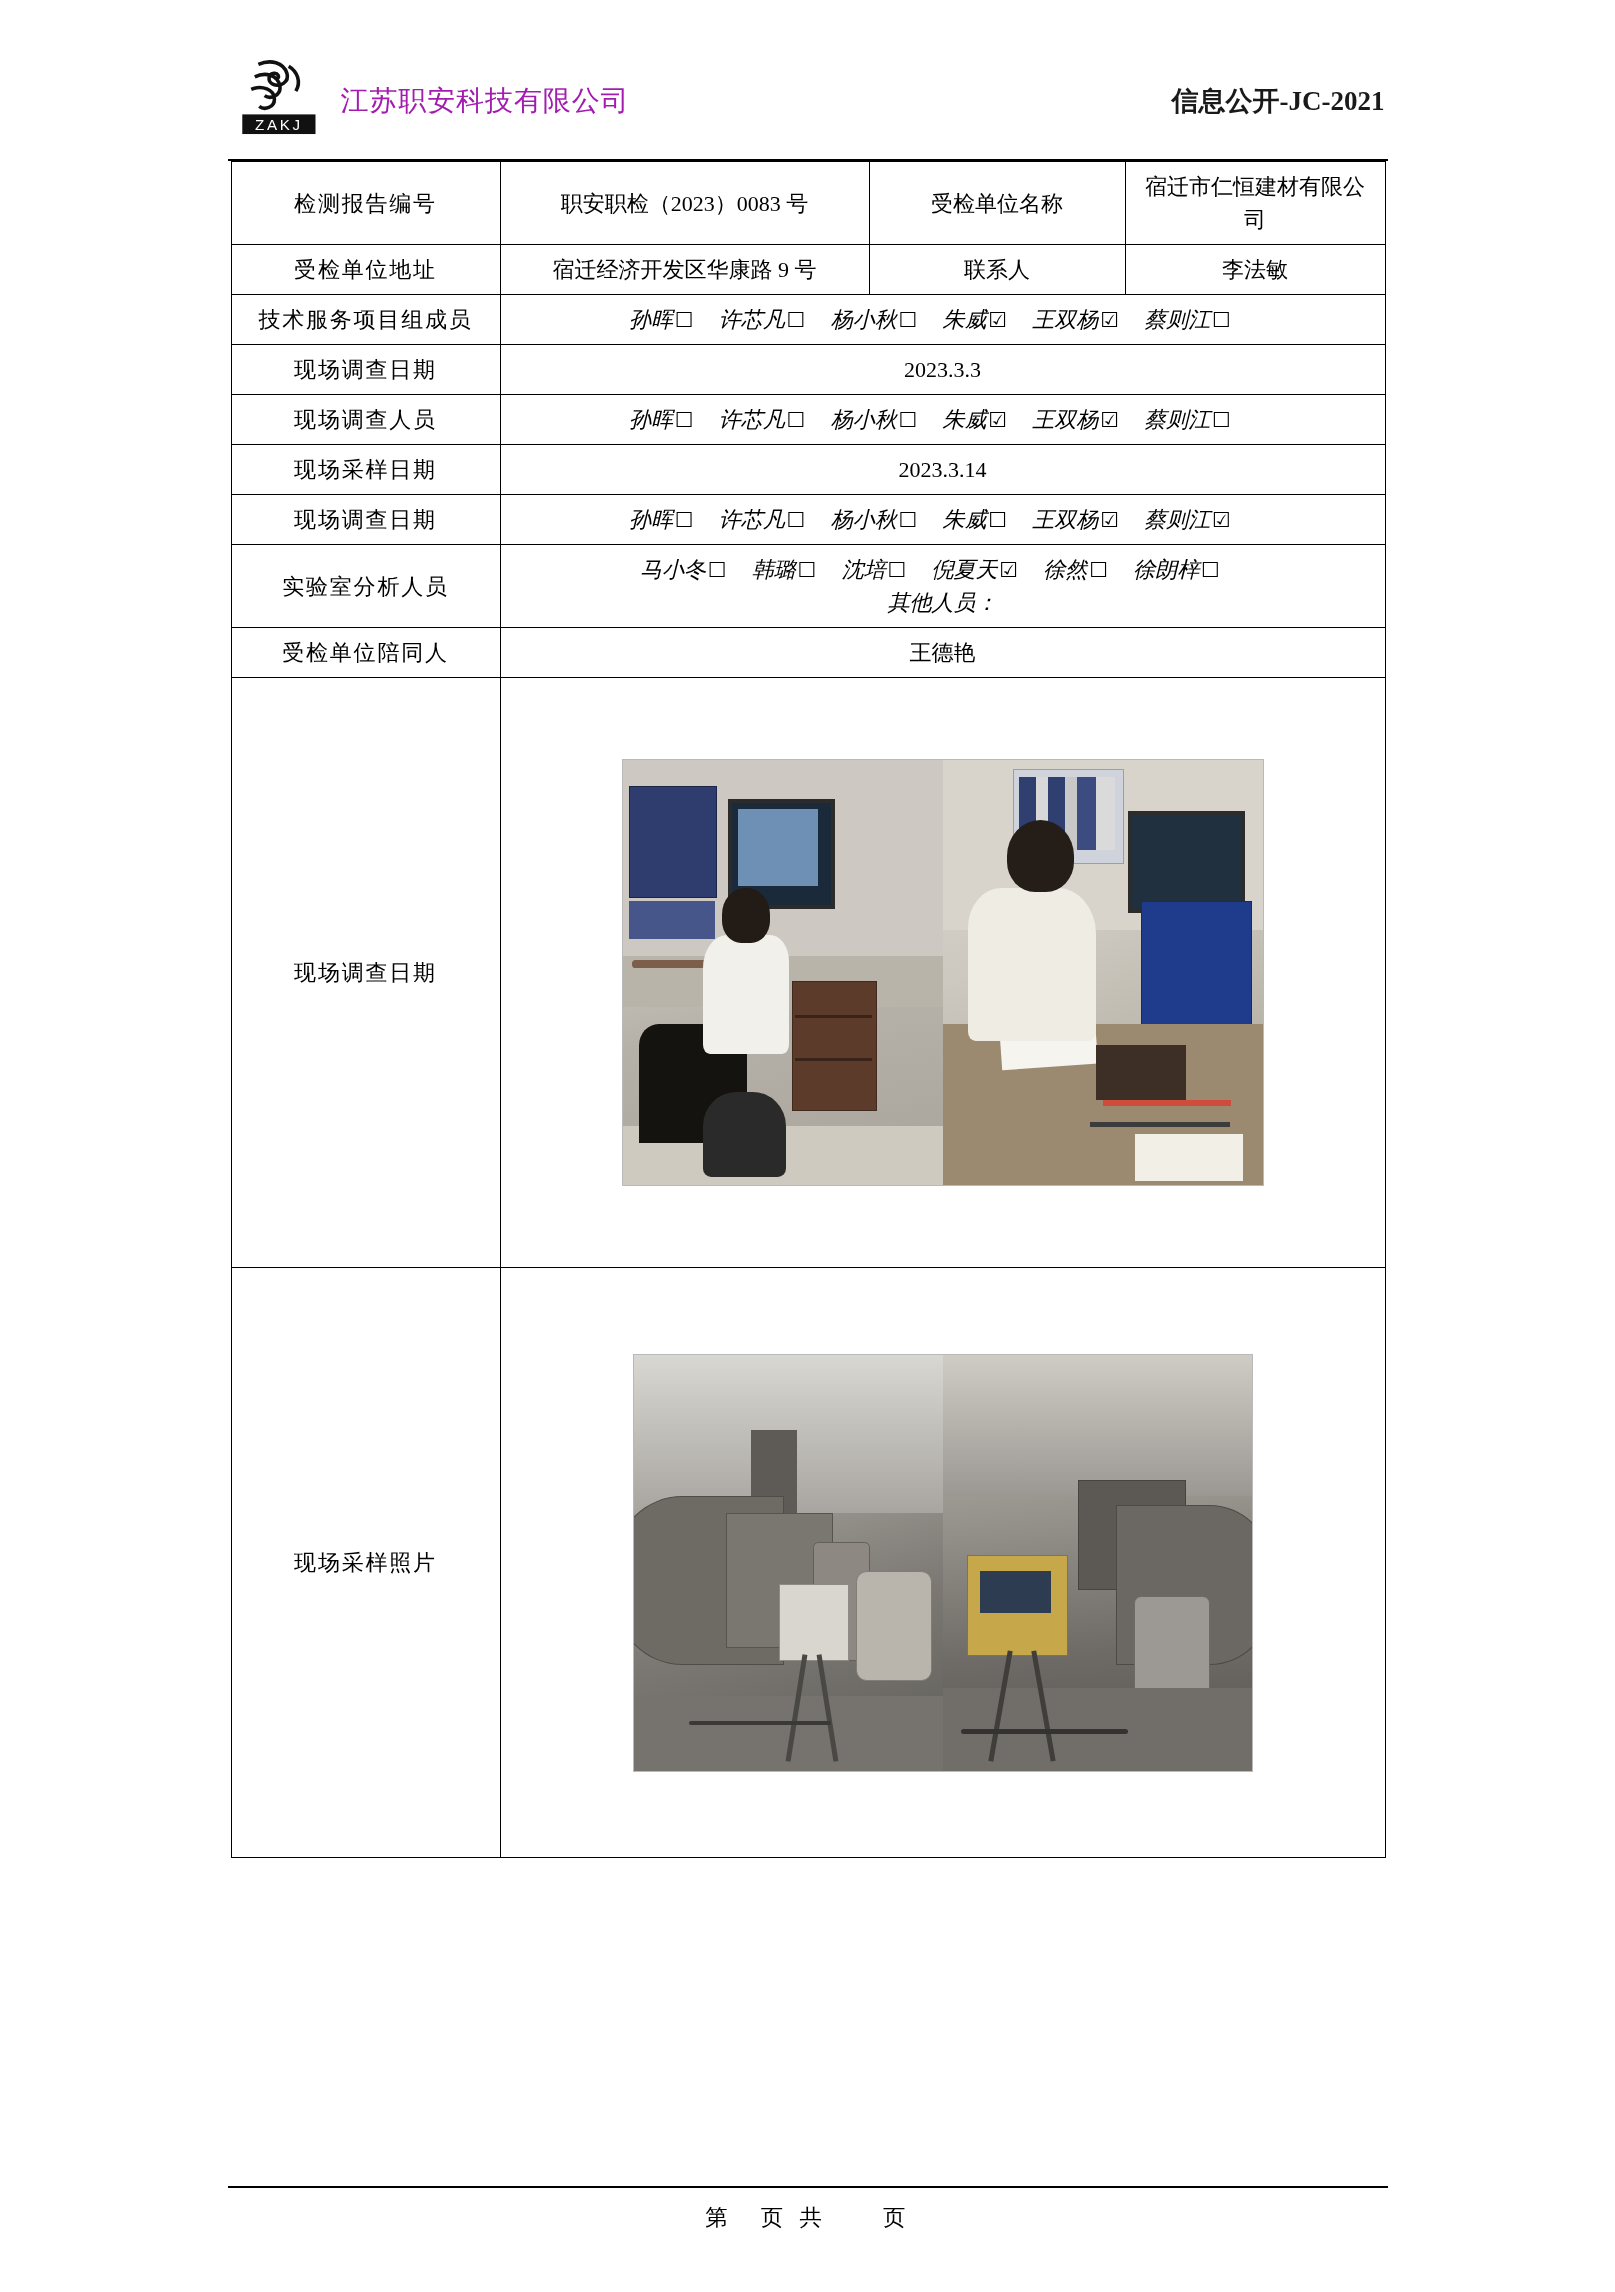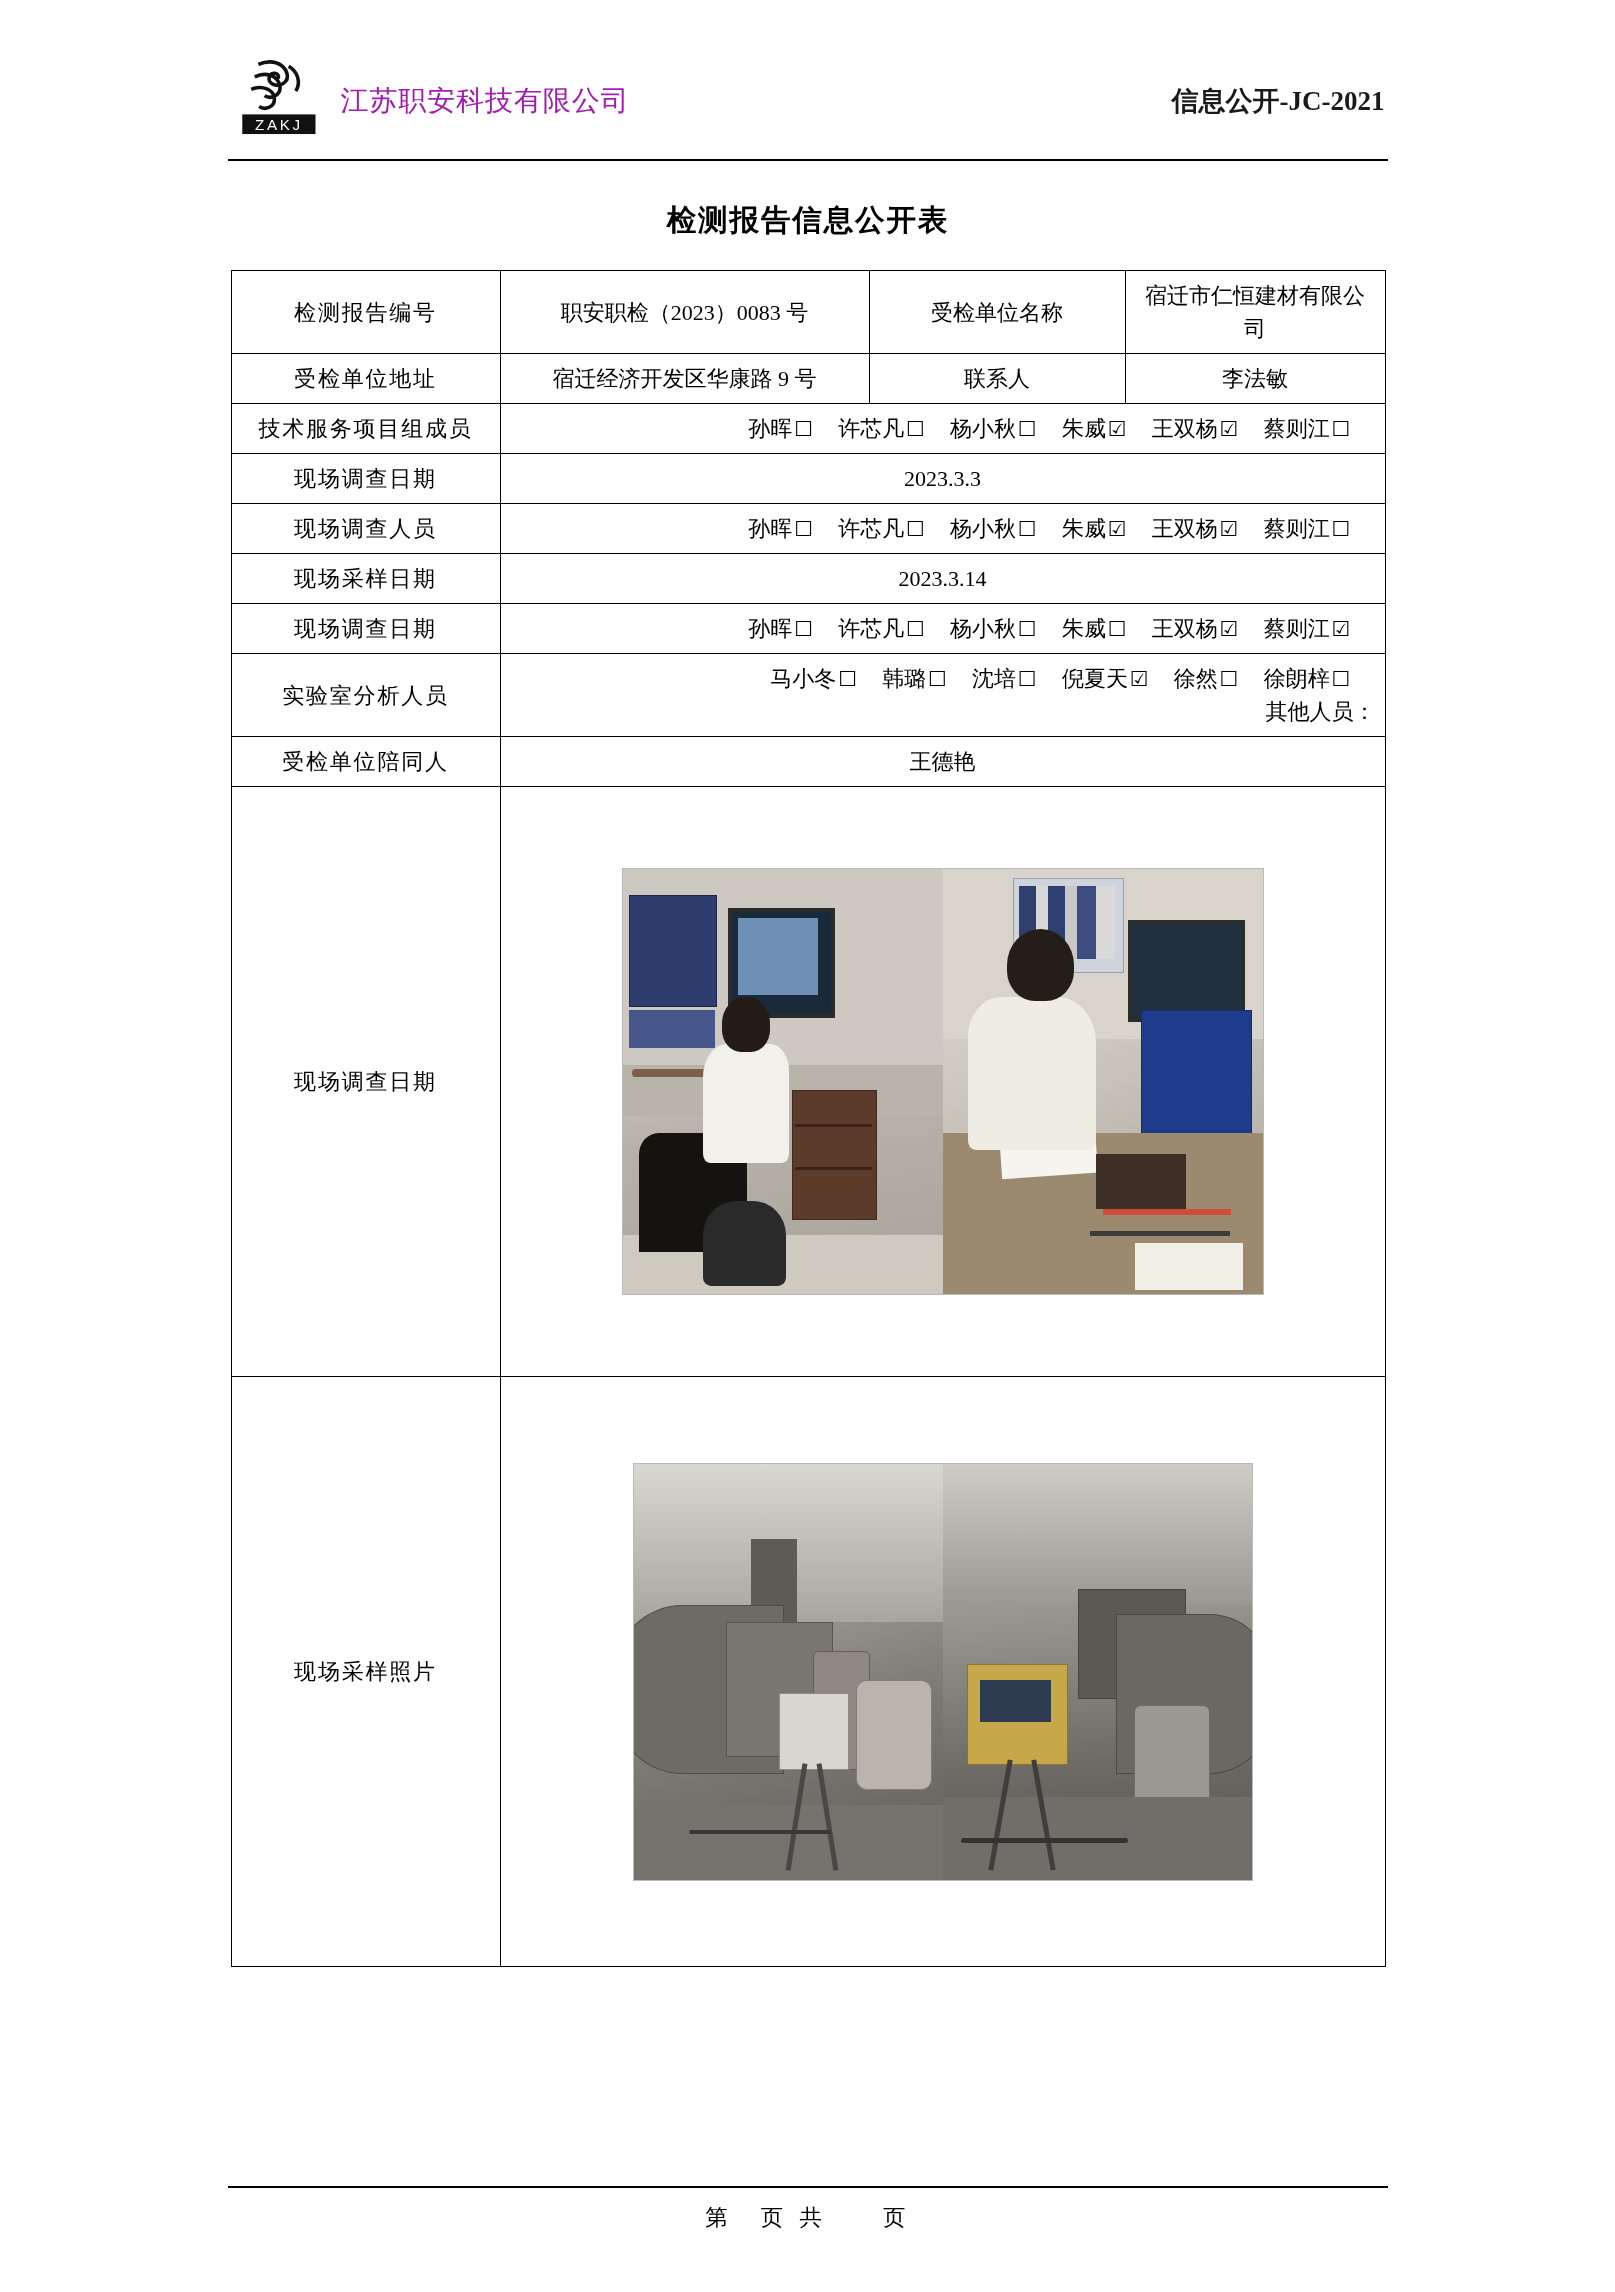--- a/index.html
+++ b/index.html
@@ -86,22 +86,23 @@
   }
   .lbl {
     text-align: center;
     width: 269px;
     letter-spacing: 1.8px;
   }
   .val-center {
     text-align: center;
   }
   .val-left {
-    text-align: right;
+    text-align: center;
     padding-left: 16px;
+    font-style: italic;
   }
   .chk {
     font-family: "DejaVu Sans", sans-serif;
     font-size: 20.6px;
   }
   .person-list span {
     margin-right: 1.8px;
   }
   .photo-cell {
     height: 573px;
@@ -245,21 +246,20 @@
         <path d="M26 36 C38 31, 52 36, 52 47 C52 56, 41 60, 35 55" fill="none" stroke="#111" stroke-width="4"></path>
         <path d="M68 10 C78 16, 82 28, 76 38" fill="none" stroke="#111" stroke-width="4"></path>
         <rect x="16" y="64" width="82" height="22" fill="#111"></rect>
         <text x="57" y="81" font-size="17" fill="#fff" text-anchor="middle" font-family="Liberation Sans, sans-serif" letter-spacing="3">ZAKJ</text>
       </svg>
       <div class="company-name">江苏职安科技有限公司</div>
     </div>
     <div class="header-right">信息公开-JC-2021</div>
   </div>
 
-  <div class="doc-title">检测报告信息公开表</div>
 
   <table class="main">
     <colgroup>
       <col style="width:269px">
       <col style="width:369px">
       <col style="width:256px">
       <col style="width:260px">
     </colgroup>
     <tbody>
       <tr>

